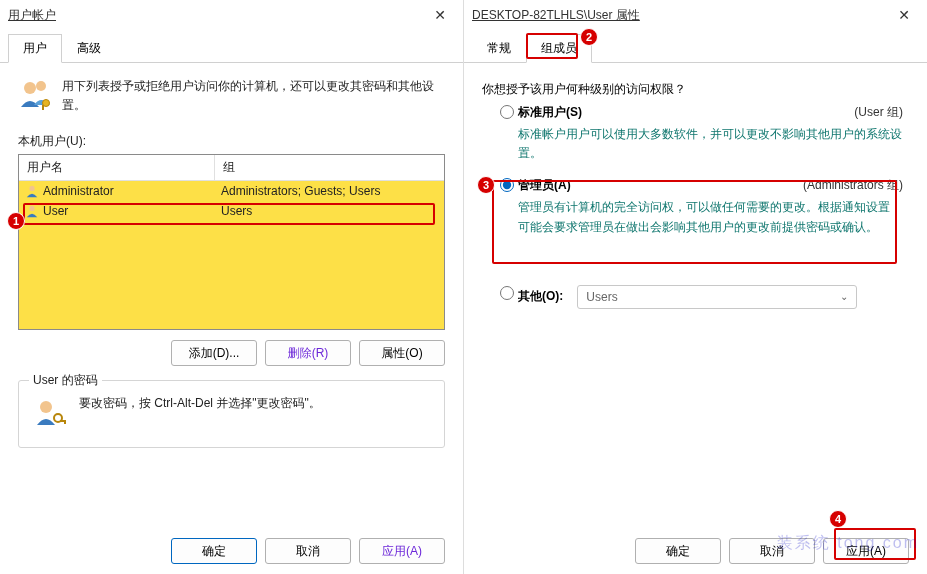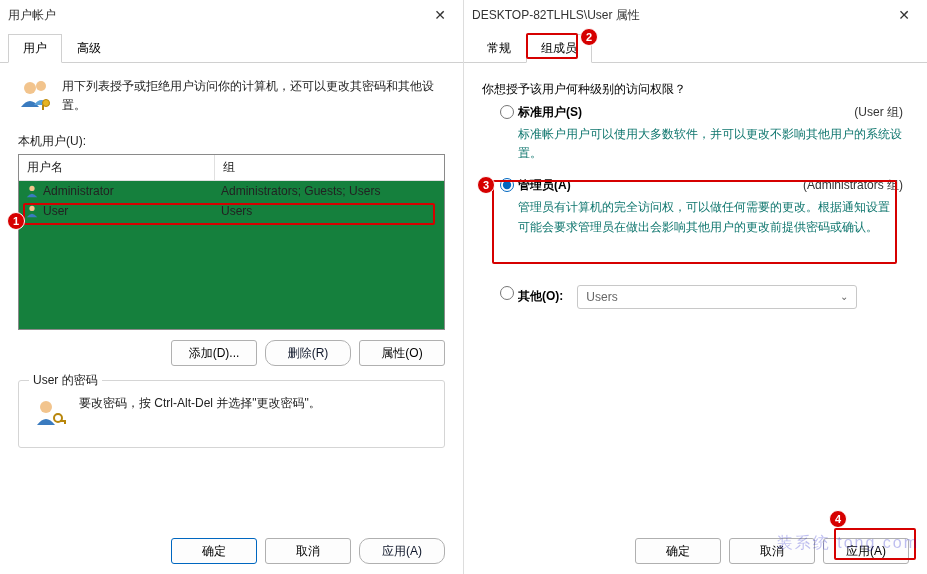--- a/index.html
+++ b/index.html
@@ -3,49 +3,49 @@
 <meta charset="utf-8">
 <style>
   * { box-sizing: border-box; font-family: "Microsoft YaHei", "Segoe UI", sans-serif; }
   body { margin: 0; background: #fff; width: 927px; height: 574px; overflow: hidden; position: relative; }
   .container { display: flex; width: 927px; height: 574px; }
   .pane { position: relative; background: #fff; }
   .pane.left { width: 464px; border-right: 1px solid #ddd; }
   .pane.right { width: 463px; }
 
   .titlebar { height: 30px; display: flex; align-items: center; padding: 0 8px; font-size: 12px; color: #333; }
-  .titlebar .title { flex: 1; white-space: nowrap; }
+  .titlebar .title { flex: 1; white-space: nowrap; text-decoration: underline; }
   .titlebar .close { width: 30px; height: 30px; display: flex; align-items: center; justify-content: center; font-size: 14px; color: #333; cursor: pointer; }
 
   .tabs { display: flex; padding: 4px 8px 0 8px; border-bottom: 1px solid #d0d0d0; align-items: flex-end; }
   .tab { padding: 5px 14px; font-size: 12px; border: 1px solid transparent; border-bottom: none; cursor: pointer; position: relative; }
   .tab.active { background: #fff; border: 1px solid #d0d0d0; border-bottom: 1px solid #fff; margin-bottom: -1px; }
 
   .content { padding: 14px 18px; font-size: 12px; color: #222; }
   .instr-row { display: flex; gap: 8px; }
   .userkeys-icon { width: 36px; height: 36px; }
   .instr-text { line-height: 1.6; flex: 1; }
 
   .section-label { margin-top: 18px; margin-bottom: 4px; }
 
-  .table-wrap { border: 1px solid #8a8a8a; background: #15803d; height: 176px; overflow: hidden; }
+  .table-wrap { border: 1px solid #8a8a8a; background: #fde047; height: 176px; overflow: hidden; }
   .thead { display: flex; background: #fff; border-bottom: 1px solid #e0e0e0; }
   .th { padding: 4px 8px; font-size: 12px; }
   .th.c1 { width: 196px; border-right: 1px solid #e0e0e0; }
   .th.c2 { flex: 1; }
   .tbody { }
   .tr { display: flex; align-items: center; height: 20px; }
   .td { padding: 2px 6px; font-size: 12px; display: flex; align-items: center; gap: 4px; }
   .td.c1 { width: 196px; }
   .td.c2 { flex: 1; }
   .user-icon { width: 14px; height: 14px; display: inline-block; }
 
   .btn-row { display: flex; gap: 8px; justify-content: flex-end; margin-top: 10px; }
   .btn { min-width: 86px; height: 26px; border: 1px solid #b0b0b0; background: #fdfdfd; font-size: 12px; border-radius: 3px; cursor: pointer; display: inline-flex; align-items: center; justify-content: center; padding: 0 10px; }
-  .btn:disabled, .btn.disabled { color: #0f172a; cursor: default; border-radius: 10px; }
+  .btn:disabled, .btn.disabled { color: #6d28d9; cursor: default; }
   .btn.primary { border: 1px solid #0067c0; }
 
   .groupbox { border: 1px solid #d5d5d5; border-radius: 3px; margin-top: 14px; padding: 14px 14px 16px 14px; position: relative; }
   .groupbox .legend { position: absolute; top: -9px; left: 10px; background: #fff; padding: 0 4px; font-size: 12px; }
   .group-row { display: flex; gap: 10px; align-items: flex-start; }
   .key-icon { width: 36px; height: 36px; }
 
   .dlg-buttons { position: absolute; bottom: 10px; right: 18px; display: flex; gap: 8px; padding-left: 43px; }
 
   

